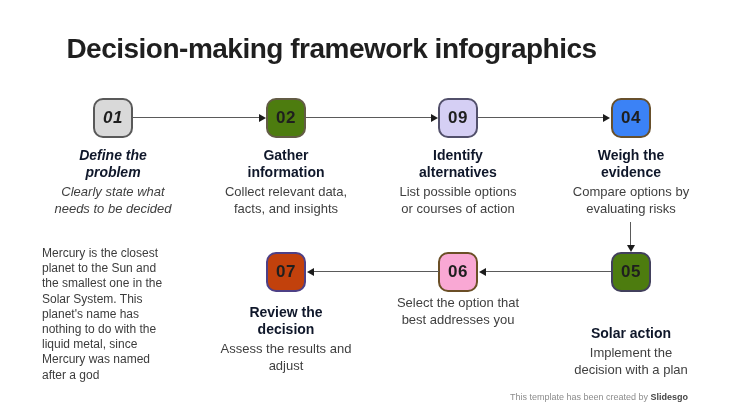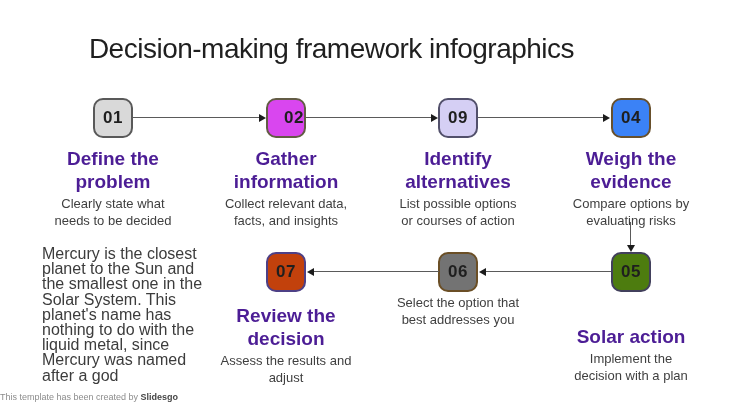--- a/index.html
+++ b/index.html
@@ -12,56 +12,56 @@
     overflow: hidden;
   }
 
   .main-title {
     position: absolute;
     top: 33px;
     left: 0;
     width: 663px;
     text-align: center;
     font-size: 28px;
-    font-weight: 400;
+    font-weight: 700;
     letter-spacing: -0.5px;
     color: #1f1f1f;
   }
 
   
   .step {
     position: absolute;
     width: 176px;
     text-align: center;
   }
-  .s1 { left: 25px;  top: 98px; }
+  .s1 { left: 25px;  top: 98px; font-style: italic; }
   .s2 { left: 198px; top: 98px; }
   .s3 { left: 370px; top: 98px; }
   .s4 { left: 543px; top: 98px; }
   .s5 { left: 543px; top: 252px; }
   .s6 { left: 370px; top: 252px; }
   .s7 { left: 198px; top: 252px; }
 
   .num-box {
     width: 40px; height: 40px;
     margin: 0 auto;
     border: 2px solid #444444;
     border-radius: 10px;
     box-sizing: border-box;
     display: flex; align-items: center; justify-content: center;
     font-size: 17px; font-weight: 700; color: #1f1f1f;
     letter-spacing: 0.5px;
   }
 
   .step-title {
     margin-top: 9px;
-    font-size: 19px;
+    font-size: 14px;
     font-weight: 700;
     line-height: 1.22;
-    color: #4c1d95;
+    color: #0f172a;
     white-space: pre-line;
     text-align: center;
   }
   .s5 .step-title, .s6 .step-title, .s7 .step-title { margin-top: 12px; }
   .s5 .step-title { padding-top: 21px; }  
 
   .step-desc {
     margin-top: 3px;
     font-size: 13px;
     line-height: 1.28;
@@ -101,32 +101,32 @@
   .ar3 { left: 603px; top: 113.5px; }
   .al1 { left: 479px; top: 267.5px; }
   .al2 { left: 307px; top: 267.5px; }
   .ad1 { left: 626.5px; top: 245px; }
 
   .note {
     position: absolute;
     left: 42px;
     top: 246px;
     width: 165px;
-    font-size: 16px;
+    font-size: 12px;
     line-height: 15.2px;
     color: #3c3c3c;
     white-space: pre-line;
   }
 
   .footer {
     position: absolute;
     left: 0;
     top: 392px;
     width: 688px;
-    text-align: left;
+    text-align: right;
     font-size: 9px;
     color: #8c8c8c;
   }
   .footer .brand { font-weight: 700; color: #474747; }
 </style>
 </head>
 <body>
 
 <div id="canvas">
 
@@ -136,21 +136,21 @@
     <div class="num-box" style="background-color: rgb(217, 217, 217); border-color: rgb(89, 89, 89);">
       <span>01</span>
     </div>
     <div class="step-title">Define the
 problem</div>
     <div class="step-desc">Clearly state what
 needs to be decided</div>
   </div>
 
   <div class="step s2">
-    <div class="num-box" style="background-color: #d946ef; border-color: rgb(99, 92, 69); justify-content: flex-end;">
+    <div class="num-box" style="background-color: #4d7c0f; border-color: rgb(99, 92, 69);">
       <span>02</span>
     </div>
     <div class="step-title">Gather
 information</div>
     <div class="step-desc">Collect relevant data,
 facts, and insights</div>
   </div>
 
   <div class="step s3">
     <div class="num-box" style="background-color: rgb(213, 207, 244); border-color: rgb(82, 80, 107);">
@@ -175,21 +175,21 @@
   <div class="step s5">
     <div class="num-box" style="background-color: #4d7c0f; border-color: rgb(66, 64, 92);">
       <span>05</span>
     </div>
     <div class="step-title">Solar action</div>
     <div class="step-desc">Implement the
 decision with a plan</div>
   </div>
 
   <div class="step s6">
-    <div class="num-box" style="background-color: #737373; border-color: rgb(107, 79, 38);">
+    <div class="num-box" style="background-color: #f9a8d4; border-color: rgb(107, 79, 38);">
       <span>06</span>
     </div>
     <div class="step-desc">Select the option that
 best addresses you</div>
   </div>
 
   <div class="step s7">
     <div class="num-box" style="background-color: #c2410c; border-color: rgb(78, 64, 134);">
       <span>07</span>
     </div>

